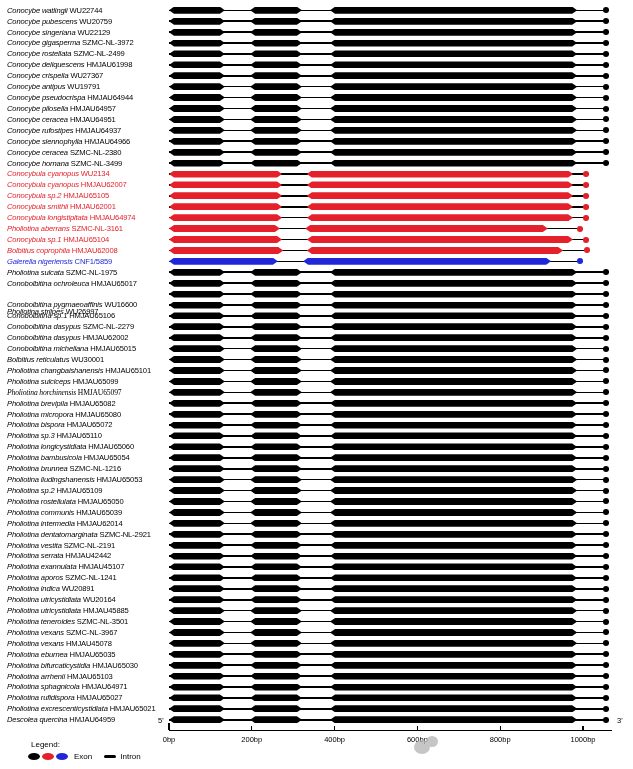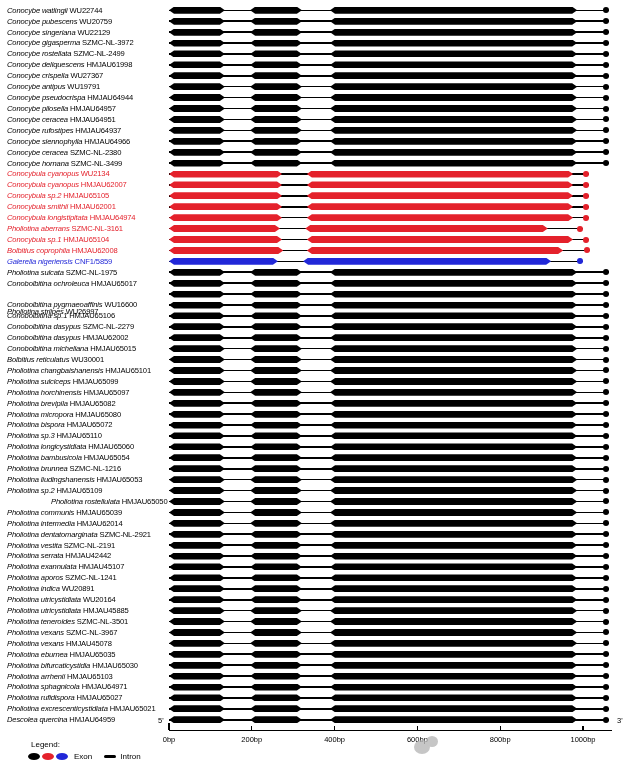--- a/index.html
+++ b/index.html
@@ -304,21 +304,21 @@
       </div>
       <div>
         <div class="row-label" style="top: 376.81px; color: rgb(0, 0, 0);"><span class="sp">Pholiotina sulciceps</span><span> HMJAU65099</span></div>
         <div class="intron-line" style="left: 169px; width: 440.082px; top: 380.61px;"></div>
         <div class="exon" style="left: 169px; width: 55.89px; top: 377.91px; background: rgb(0, 0, 0);"></div>
         <div class="exon" style="left: 250.144px; width: 51.75px; top: 377.91px; background: rgb(0, 0, 0);"></div>
         <div class="exon" style="left: 330.046px; width: 247.158px; top: 377.91px; background: rgb(0, 0, 0);"></div>
         <div class="exon-dot" style="left: 602.872px; width: 6.21px; top: 378.41px; background: rgb(0, 0, 0);"></div>
       </div>
       <div>
-        <div class="row-label" style="top: 387.725px; color: rgb(0, 0, 0);"><span class="sp">Pholiotina horchinensis</span><span> HMJAU65097</span></div>
+        <div class="row-label" style="top: 387.725px; color: rgb(0, 0, 0); font-family: Liberation Serif, serif;"><span class="sp">Pholiotina horchinensis</span><span> HMJAU65097</span></div>
         <div class="intron-line" style="left: 169px; width: 440.082px; top: 391.525px;"></div>
         <div class="exon" style="left: 169px; width: 55.89px; top: 388.825px; background: rgb(0, 0, 0);"></div>
         <div class="exon" style="left: 250.144px; width: 51.75px; top: 388.825px; background: rgb(0, 0, 0);"></div>
         <div class="exon" style="left: 330.046px; width: 247.158px; top: 388.825px; background: rgb(0, 0, 0);"></div>
         <div class="exon-dot" style="left: 602.872px; width: 6.21px; top: 389.325px; background: rgb(0, 0, 0);"></div>
       </div>
       <div>
         <div class="row-label" style="top: 398.64px; color: rgb(0, 0, 0);"><span class="sp">Pholiotina brevipila</span><span> HMJAU65082</span></div>
         <div class="intron-line" style="left: 169px; width: 440.082px; top: 402.44px;"></div>
         <div class="exon" style="left: 169px; width: 55.89px; top: 399.74px; background: rgb(0, 0, 0);"></div>
@@ -384,21 +384,21 @@
       </div>
       <div>
         <div class="row-label" style="top: 485.96px; color: rgb(0, 0, 0);"><span class="sp">Pholiotina sp.2</span><span> HMJAU65109</span></div>
         <div class="intron-line" style="left: 169px; width: 440.082px; top: 489.76px;"></div>
         <div class="exon" style="left: 169px; width: 55.89px; top: 487.06px; background: rgb(0, 0, 0);"></div>
         <div class="exon" style="left: 250.144px; width: 51.75px; top: 487.06px; background: rgb(0, 0, 0);"></div>
         <div class="exon" style="left: 330.046px; width: 247.158px; top: 487.06px; background: rgb(0, 0, 0);"></div>
         <div class="exon-dot" style="left: 602.872px; width: 6.21px; top: 487.56px; background: rgb(0, 0, 0);"></div>
       </div>
       <div>
-        <div class="row-label" style="top: 496.875px; color: rgb(0, 0, 0); margin-left: 44px;"><span class="sp">Pholiotina rostellulata</span><span> HMJAU65050</span></div>
+        <div class="row-label" style="top: 496.875px; color: rgb(0, 0, 0);"><span class="sp">Pholiotina rostellulata</span><span> HMJAU65050</span></div>
         <div class="intron-line" style="left: 169px; width: 440.082px; top: 500.675px;"></div>
         <div class="exon" style="left: 169px; width: 55.89px; top: 497.975px; background: rgb(0, 0, 0);"></div>
         <div class="exon" style="left: 250.144px; width: 51.75px; top: 497.975px; background: rgb(0, 0, 0);"></div>
         <div class="exon" style="left: 330.046px; width: 247.158px; top: 497.975px; background: rgb(0, 0, 0);"></div>
         <div class="exon-dot" style="left: 602.872px; width: 6.21px; top: 498.475px; background: rgb(0, 0, 0);"></div>
       </div>
       <div>
         <div class="row-label" style="top: 507.79px; color: rgb(0, 0, 0);"><span class="sp">Pholiotina communis</span><span> HMJAU65039</span></div>
         <div class="intron-line" style="left: 169px; width: 440.082px; top: 511.59px;"></div>
         <div class="exon" style="left: 169px; width: 55.89px; top: 508.89px; background: rgb(0, 0, 0);"></div>

